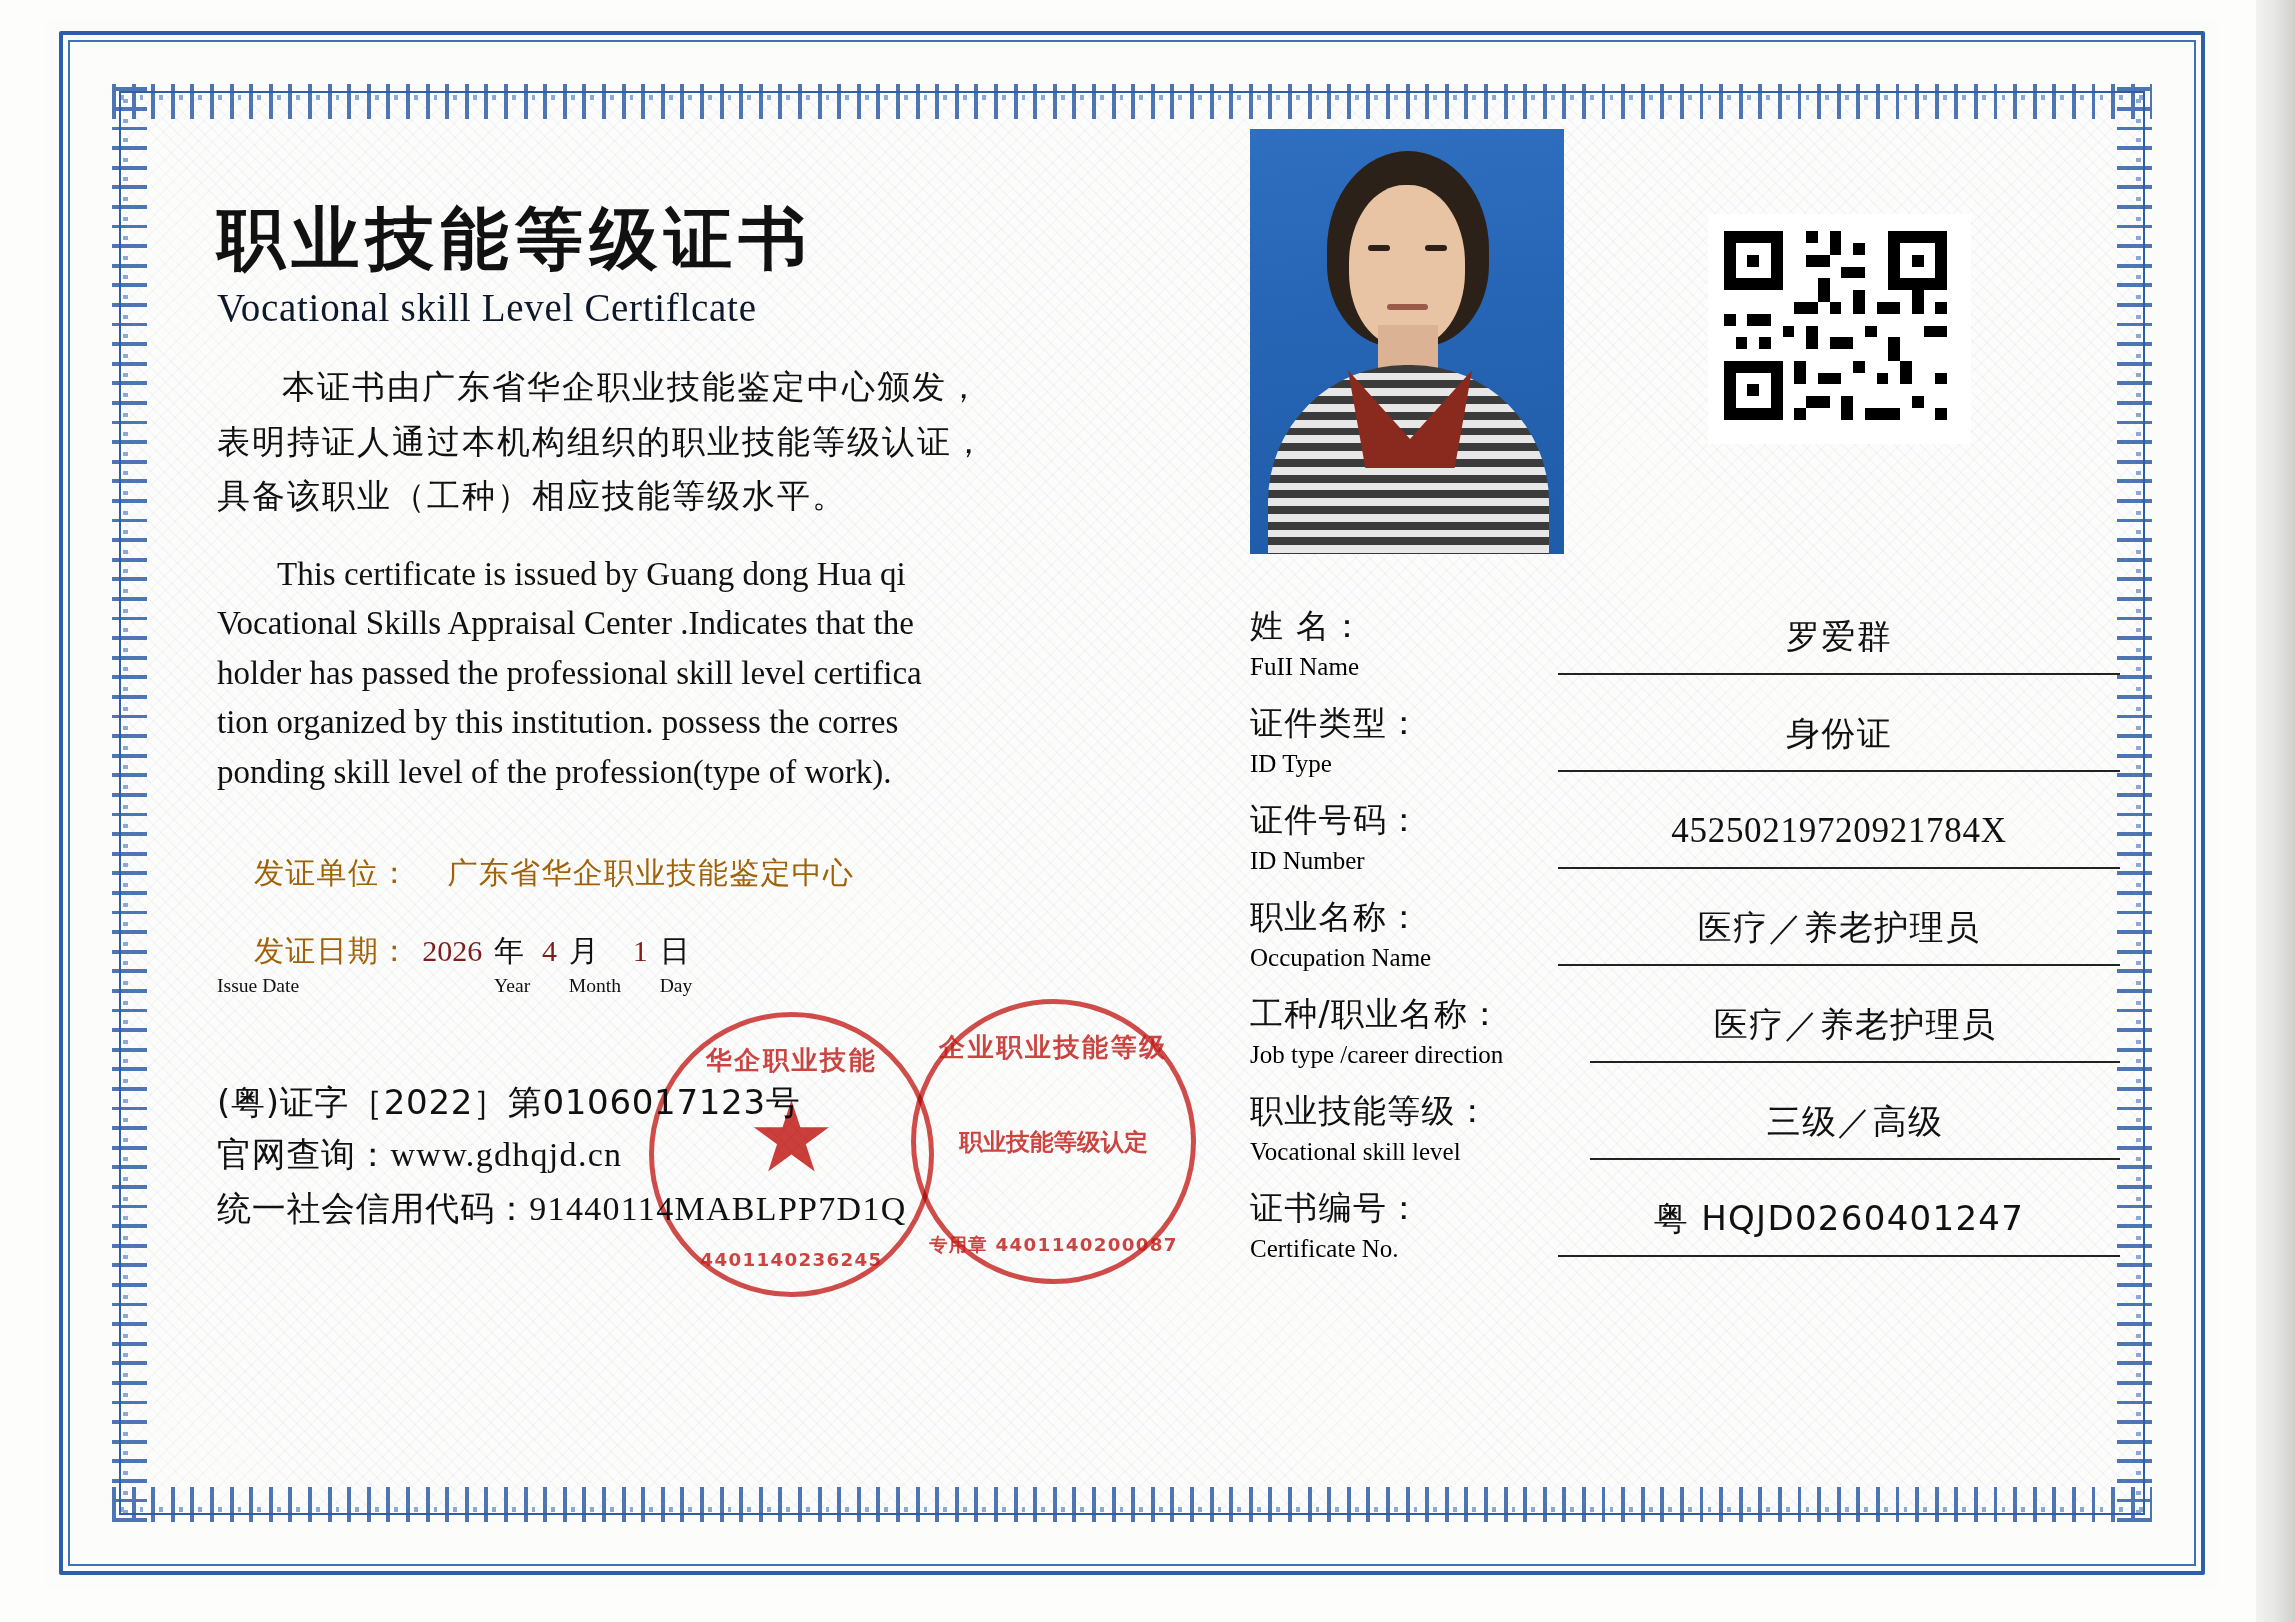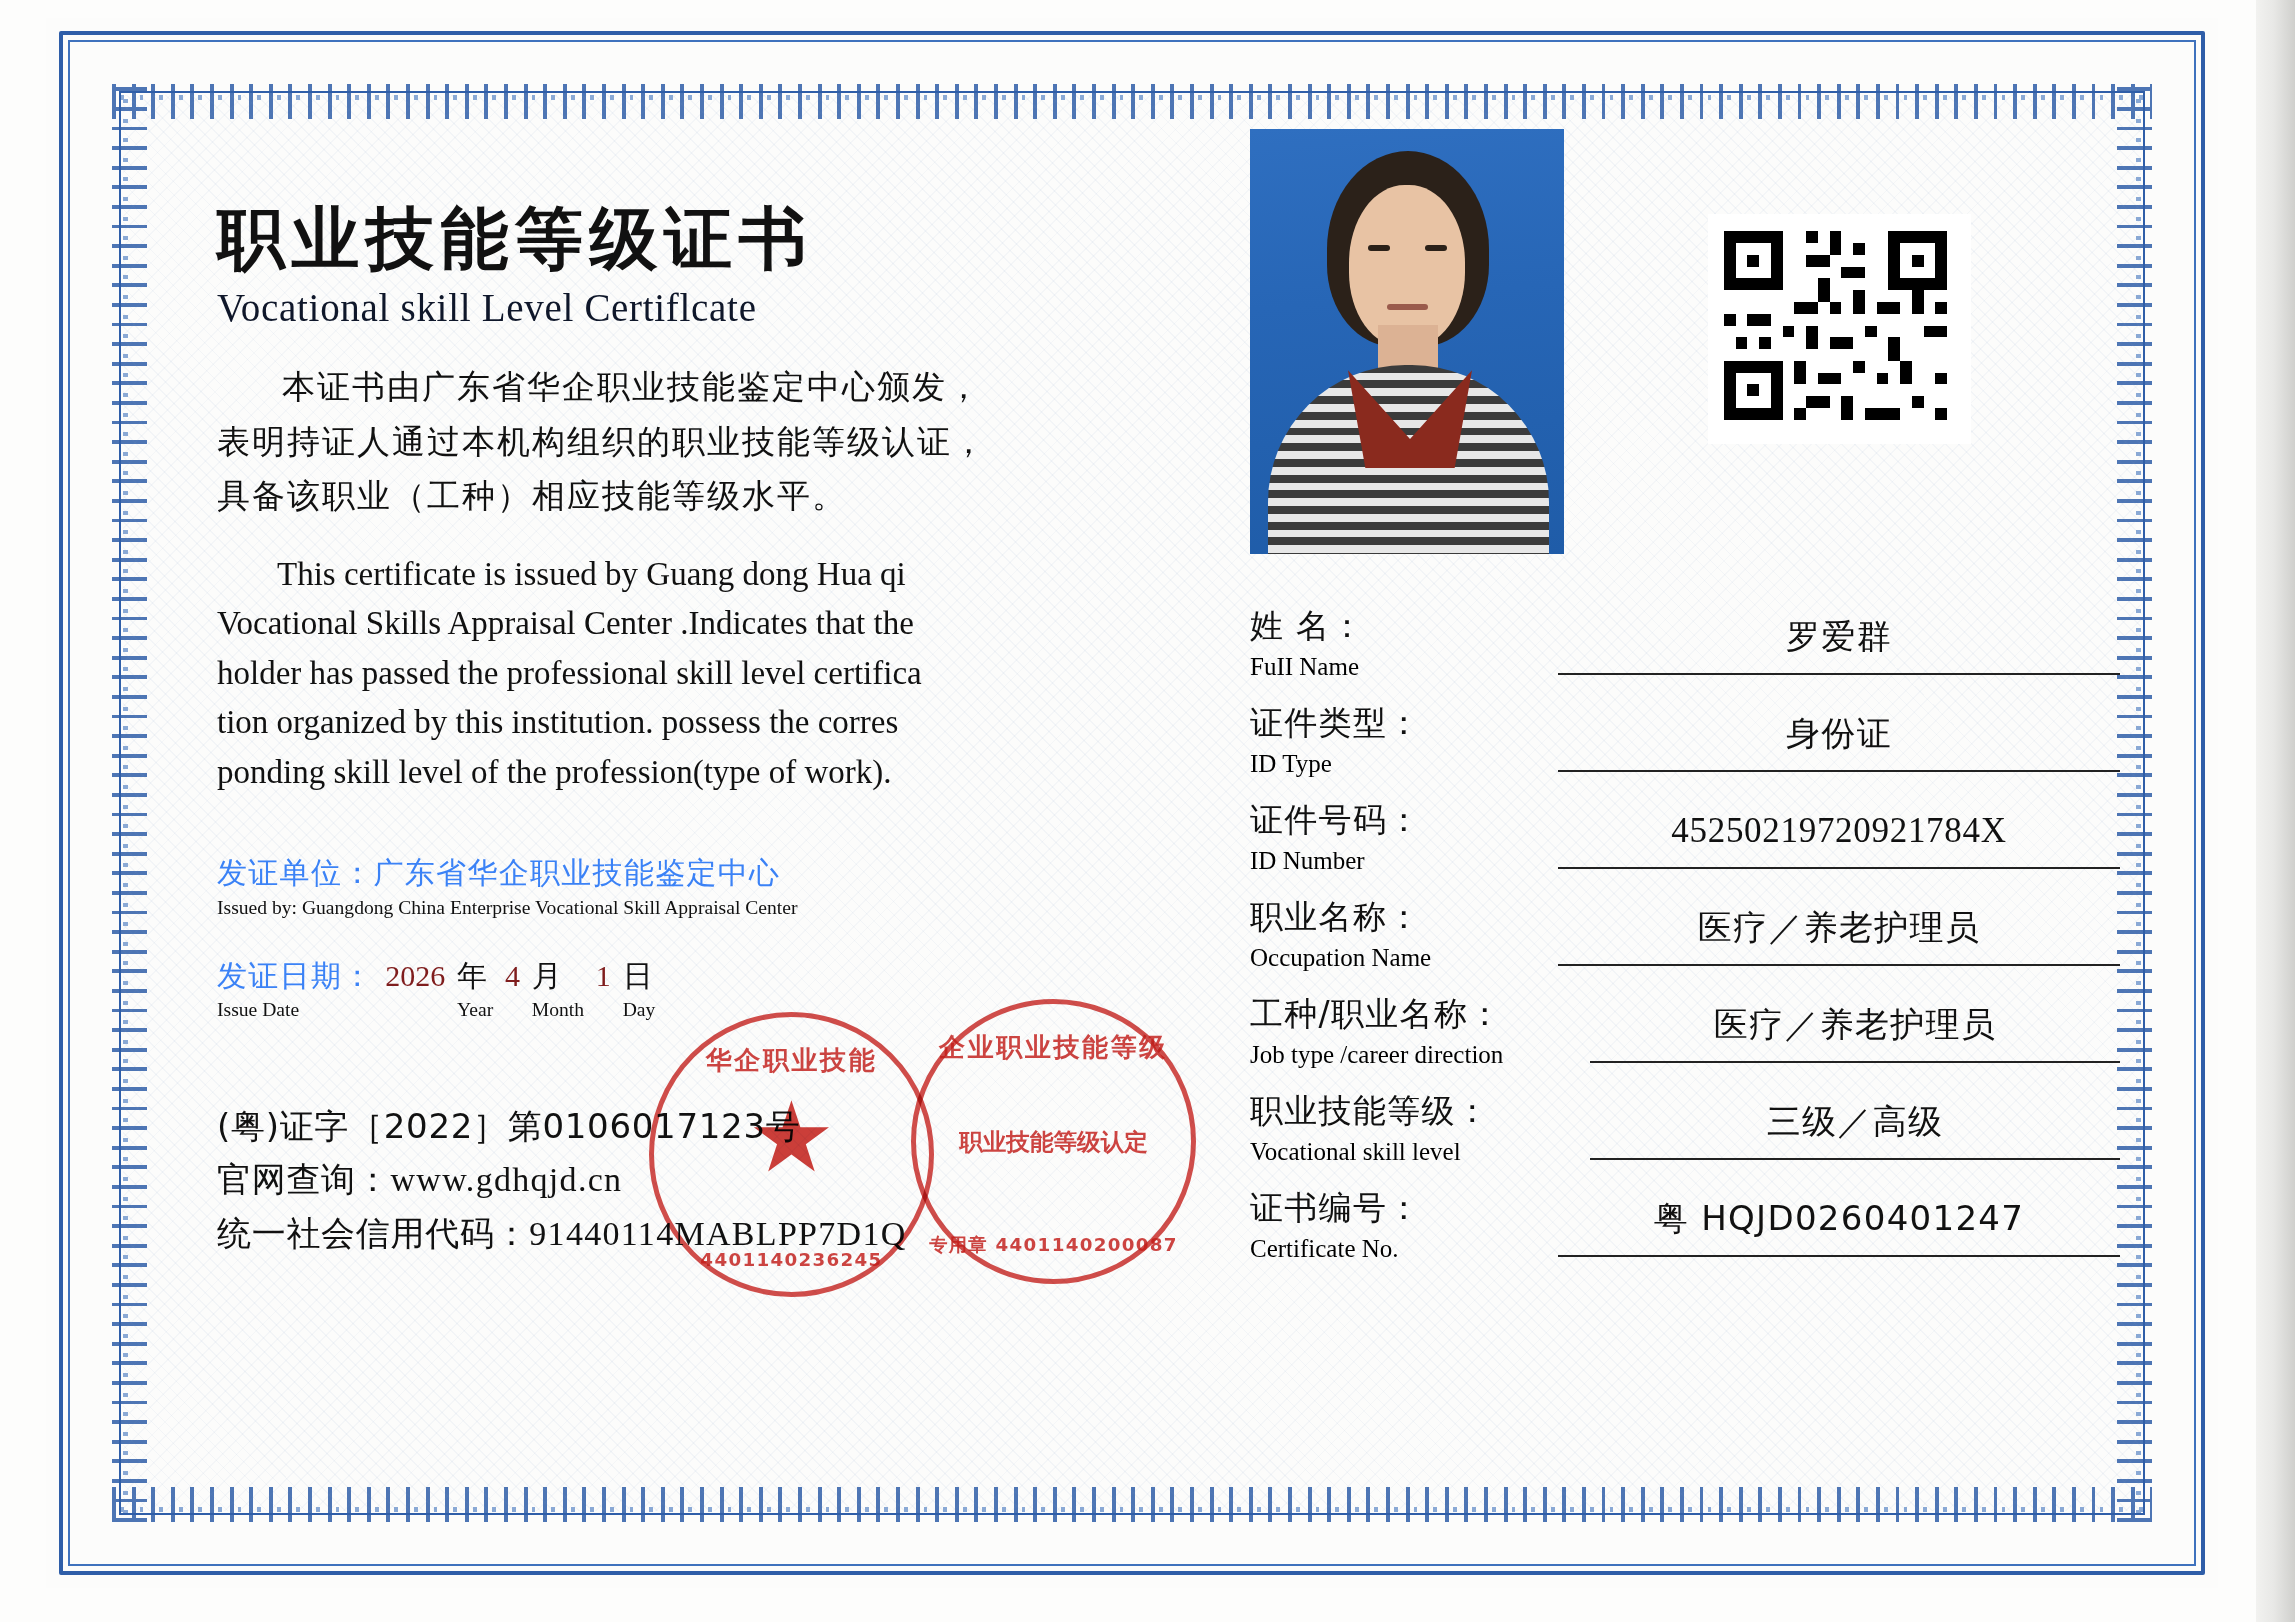--- a/index.html
+++ b/index.html
@@ -128,22 +128,23 @@
     color: #111;
     margin-top: 26px;
   }
   .para-en .indent { display: inline-block; width: 60px; }
 
   .issuer-block { margin-top: 56px; position: relative; }
   .issuer-row { display: flex; align-items: baseline; }
   .lbl-cn {
     font-family: Liberation Serif, serif;
     font-size: 30px;
-    color: #3b82f6;
+    color: #a16207;
     letter-spacing: 1.3px;
+    margin-left: 37px;
   }
   .lbl-en {
     font-family: "Liberation Serif", serif;
     font-size: 19.6px;
     color: #111;
     display: block;
     margin-top: 2.6px;
   }
   .issue-date-row {
     margin-top: 37px;
@@ -356,21 +357,20 @@
           <span>holder has passed the professional skill level certifica</span><br>
           <span>tion organized by this institution. possess the corres</span><br>
           <span>ponding  skill level of the profession(type of  work).</span>
         </div>
 
         <div class="issuer-block">
           <div class="issuer-row">
             <span class="lbl-cn">发证单位：</span>
             <span class="lbl-cn">广东省华企职业技能鉴定中心</span>
           </div>
-          <span class="lbl-en">Issued by: Guangdong China Enterprise Vocational Skill Appraisal Center</span>
 
           <div class="issue-date-row">
             <span>
               <span class="lbl-cn">发证日期：</span>
               <span class="lbl-en">Issue  Date</span>
             </span>
             <span>
               <span class="date-val">2026</span>
             </span>
             <span>

